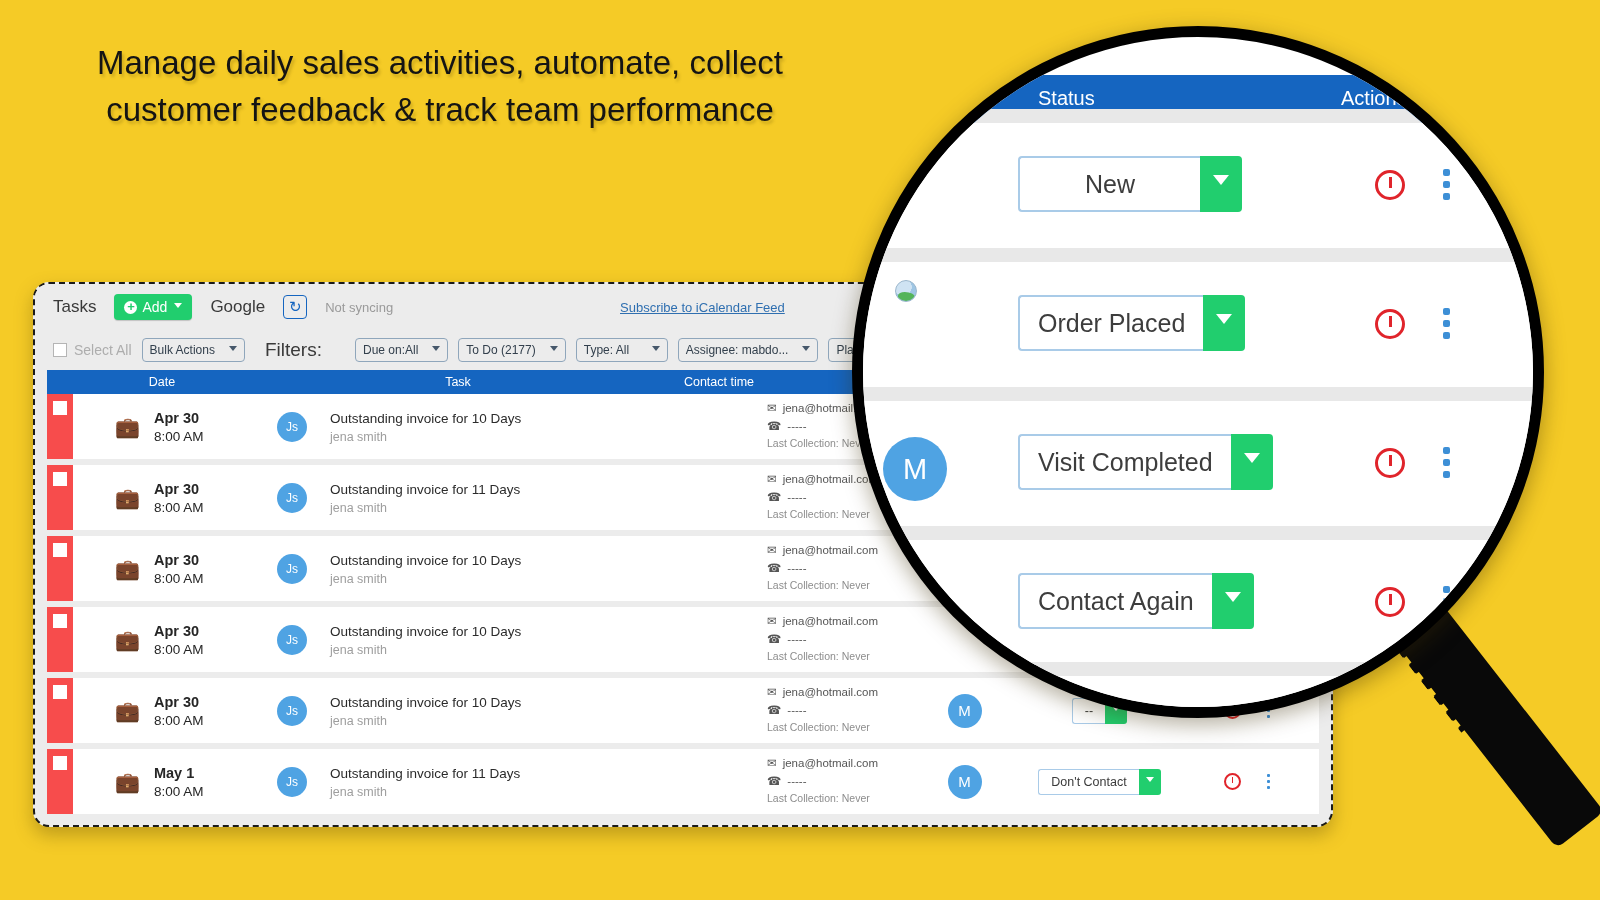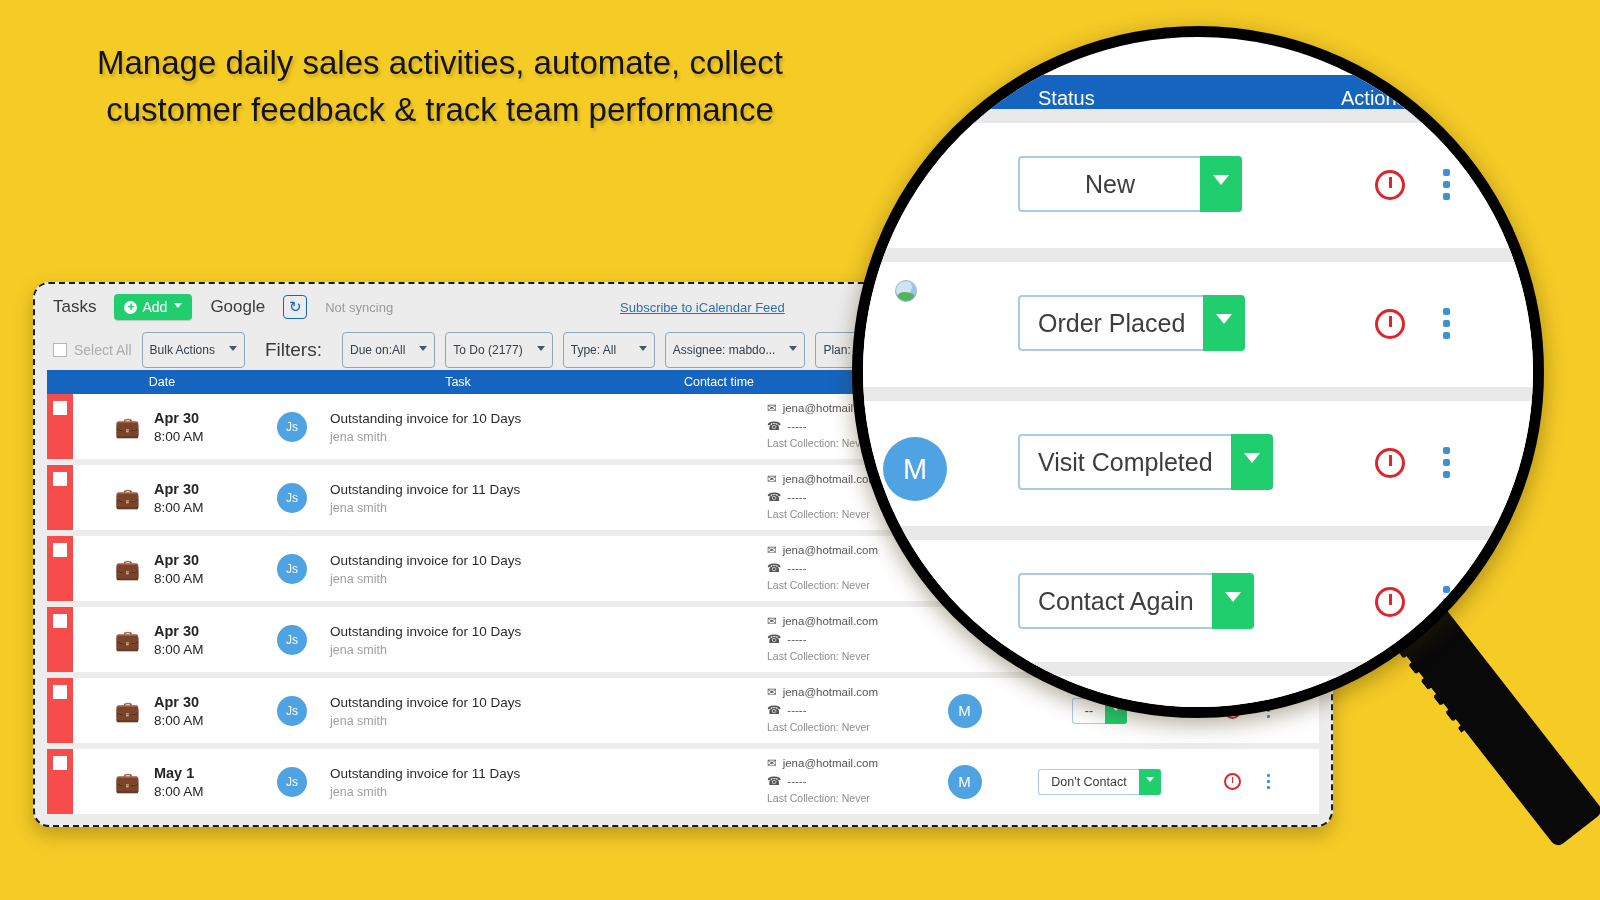--- a/index.html
+++ b/index.html
@@ -72,24 +72,24 @@
 
   .toolbar-filters {
     height: 40px; display: flex; align-items: center;
     padding: 0 18px; gap: 10px; background: #ECECEC;
   }
   .chk {
     width: 14px; height: 14px; border: 1.5px solid #b5b5b5;
     background: #fff; display: inline-block;
   }
   .selectall { display: flex; align-items: center; gap: 7px; font-size: 14px; color: #adadad; }
-  .filters-word { font-size: 19px; color: #3a3a3a; margin: 0 10px 0 10px; }
+  .filters-word { font-size: 19px; color: #3a3a3a; margin: 0 23px 0 10px; }
   .pill {
     border: 1px solid #8fa6bb; border-radius: 4px; background: #ECECEC;
-    height: 36px; min-width: 92px; display: flex; align-items: center;
+    height: 24px; min-width: 92px; display: flex; align-items: center;
     justify-content: space-between; padding: 0 7px; gap: 14px;
     font-size: 12px; color: #33404d; white-space: nowrap;
   }
   .caret-d { border: 4px solid transparent; border-top: 5px solid #46586b; }
 
   
   .thead {
     background: #1565C0; height: 24px; color: #fff;
     font-size: 12.5px; display: flex; align-items: center;
     margin: 0 12px;

